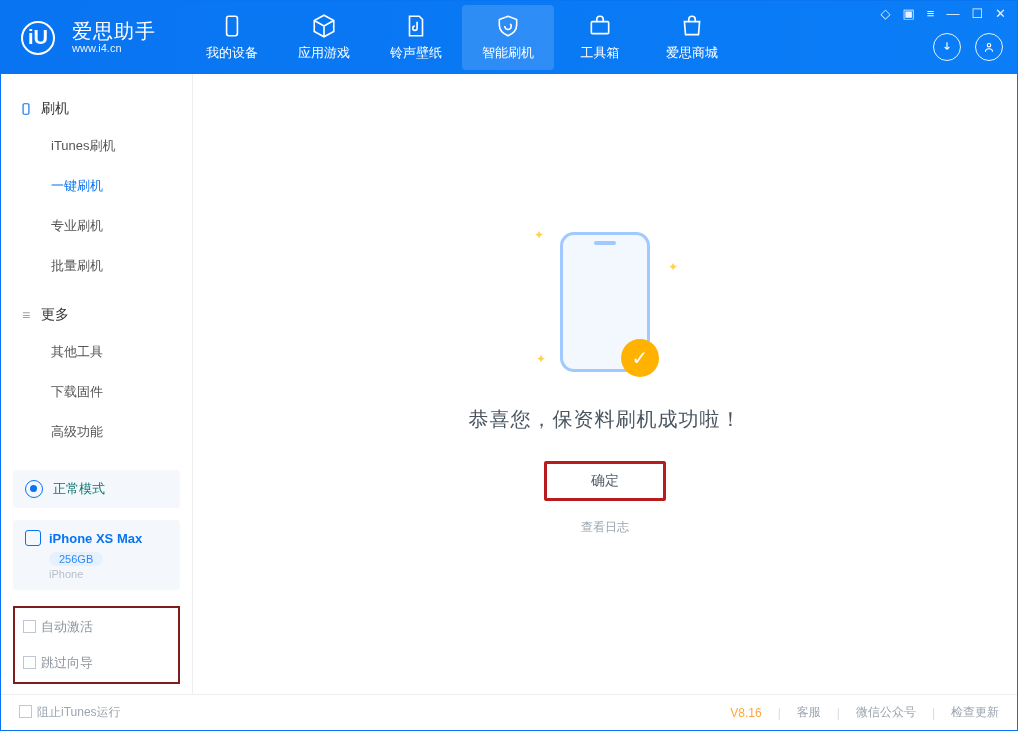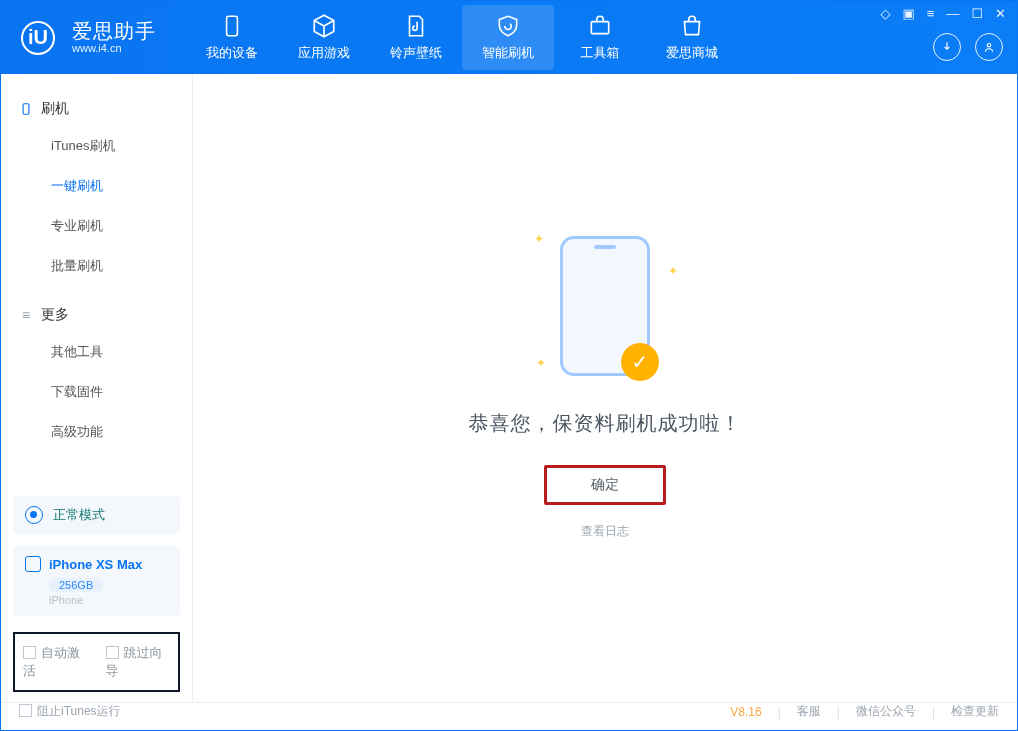--- a/index.html
+++ b/index.html
@@ -34,36 +34,36 @@
 .side-card { margin: 6px 12px; background: #f4f8fc; border-radius: 4px; padding: 10px 12px; display: flex; align-items: center; gap: 10px; font-size: 13px; color: #0f766e; }
 .mode-dot { width: 18px; height: 18px; border: 1.5px solid #0974f1; border-radius: 50%; position: relative; }
 .mode-dot::after { content:""; position:absolute; width:7px; height:7px; background:#0974f1; border-radius:50%; top:4px; left:4px; }
 .dev-card { margin: 6px 12px 16px; background: #f4f8fc; border-radius: 4px; padding: 10px 12px; }
 .dev-head { display:flex; align-items:center; gap:8px; }
 .dev-ico { width:16px; height:16px; border:1.5px solid #0974f1; border-radius:3px; }
 .dev-name { color: #0974f1; font-weight: 600; font-size: 13px; }
 .dev-cap { display:inline-block; margin: 6px 0 2px 24px; background:#e7f1fd; color:#2a8af7; border-radius: 10px; padding: 1px 10px; font-size: 11px; }
 .dev-type { margin-left: 24px; color:#b7bfc8; font-size:11px; }
 
-.opt-row { border: 2px solid #0f172a; margin: 0 12px 10px; padding: 10px 8px; display: flex; gap: 18px; font-size: 13px; color: #8e969e; }
+.opt-row { border: 2px solid #7f1d1d; margin: 0 12px 10px; padding: 10px 8px; display: flex; gap: 18px; font-size: 13px; color: #8e969e; flex-direction: column; }
 .chk { width: 13px; height: 13px; border: 1px solid #bfc8d2; display: inline-block; margin-right: 5px; vertical-align: -2px; }
 
 .main { flex: 1; position: relative; display: flex; flex-direction: column; align-items: center; justify-content: center; }
 .phone-illus { width: 90px; height: 140px; border: 3px solid #9fc9ff; border-radius: 14px; position: relative; background: #f3f8ff; }
 .phone-notch { position:absolute; top:6px; left:50%; transform:translateX(-50%); width:22px; height:4px; background:#9fc9ff; border-radius:3px; }
 .check-badge { position:absolute; right:-12px; bottom:-8px; width:38px; height:38px; background:#ffb300; border-radius:50%; display:flex; align-items:center; justify-content:center; color:#fff; font-size:20px; }
 .sparkle { position:absolute; color:#ffd34d; font-size:12px; }
 .sp1 { top: -4px; left: -26px; }
 .sp2 { top: 28px; right: -28px; }
 .sp3 { bottom: 6px; left: -24px; }
 .success-msg { margin-top: 34px; font-size: 20px; color: #4a5560; letter-spacing: 1px; }
 .confirm-btn { margin-top: 28px; border:3px solid #b91c1c; background:#fff; padding: 8px 44px; font-size:14px; color:#56616c; cursor:pointer; border-radius:2px; }
 .log-link { margin-top: 18px; font-size:12px; color:#9aa4af; cursor:pointer; }
 
-.footer { height: 28px; border-top: 1px solid #eee; display:flex; align-items:flex-start; padding: 0 18px; font-size:12px; color:#9aa4af; }
+.footer { height: 36px; border-top: 1px solid #eee; display:flex; align-items:center; padding: 0 18px; font-size:12px; color:#9aa4af; }
 .footer .left { display:flex; align-items:center; gap:6px; }
 .footer .right { margin-left:auto; display:flex; align-items:center; gap:16px; }
 .footer .sep { color:#d7dde3; }
 .ver { color:#ffa640; }
 </style>
 </head>
 <body>
 
 <div class="titlebar">
   <div class="logo-wrap">

